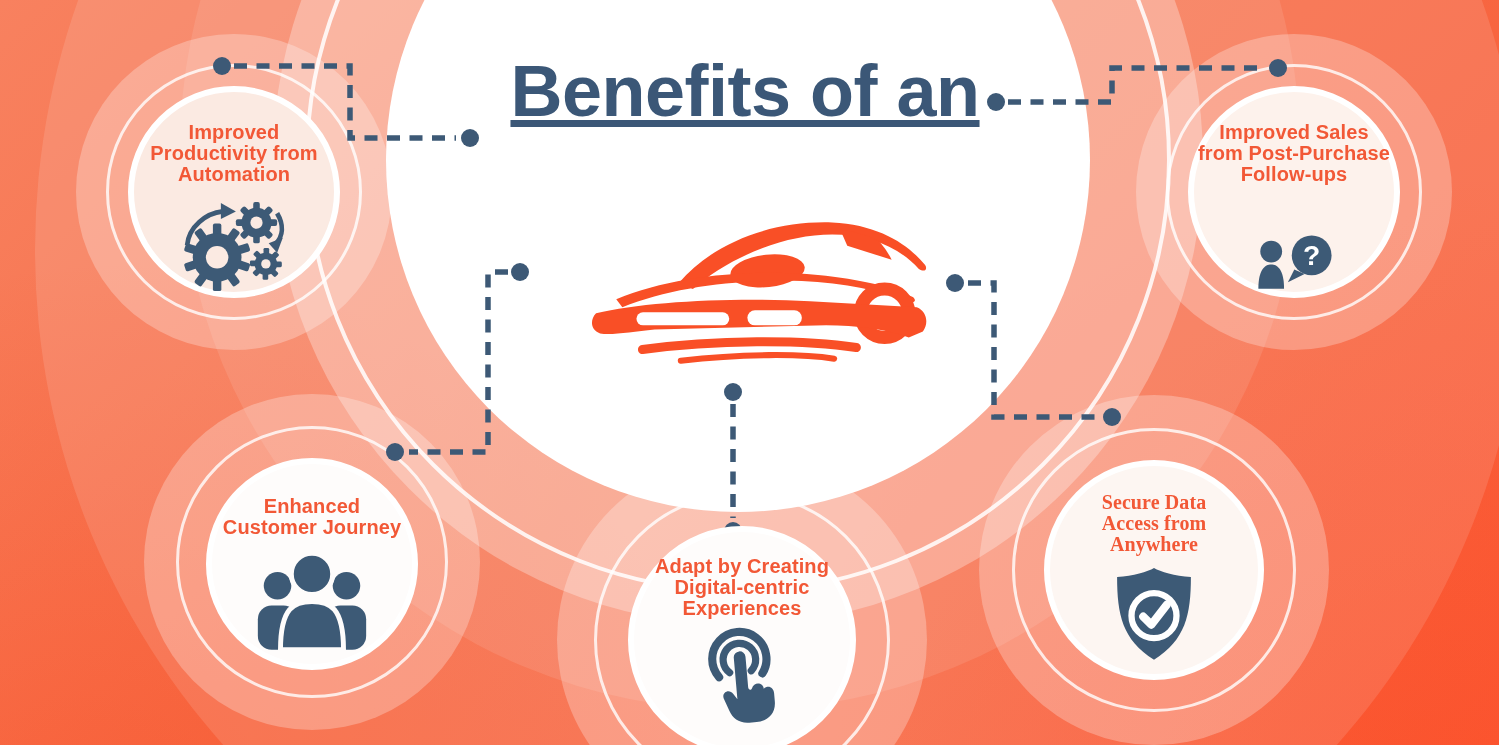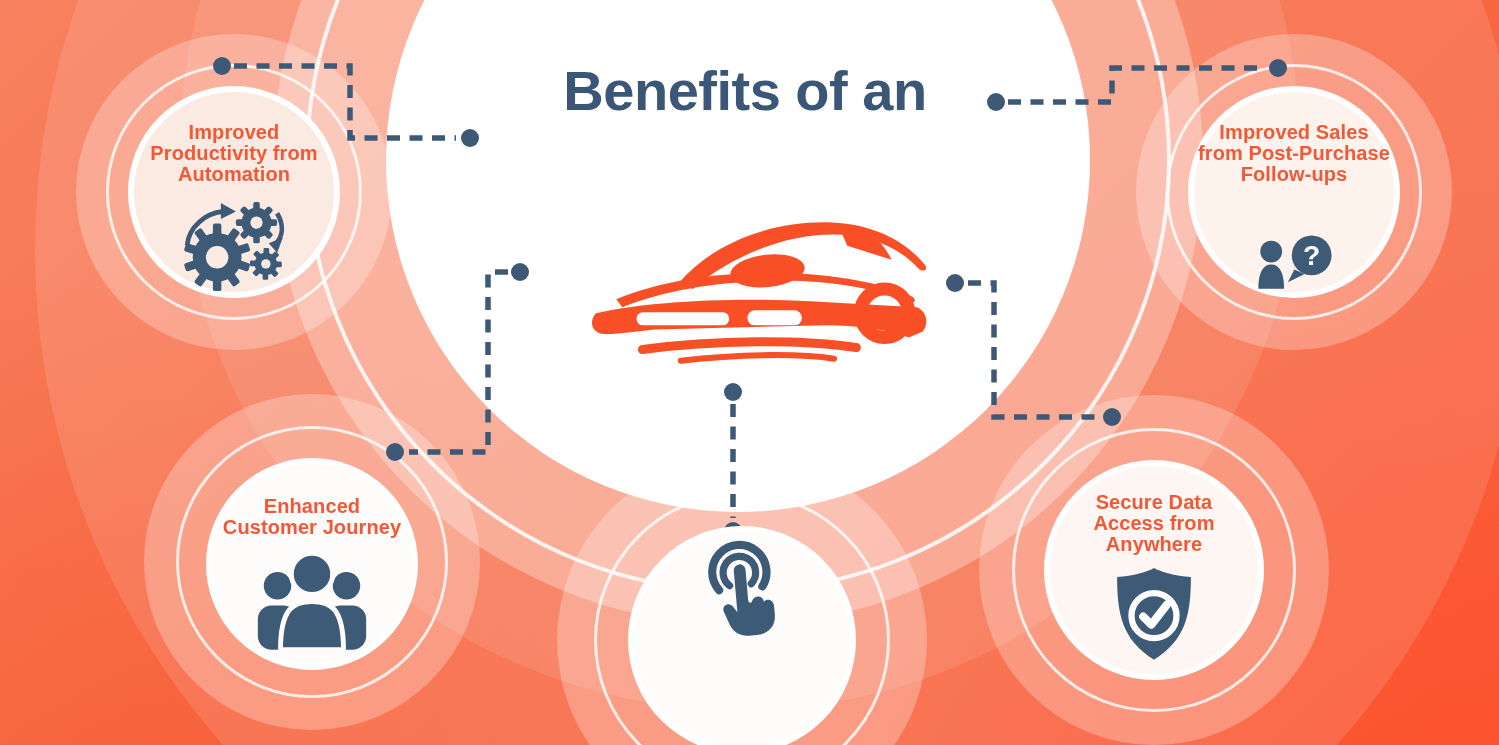--- a/index.html
+++ b/index.html
@@ -24,32 +24,32 @@
   .halo-tr{left:1136px;top:34px;width:316px;height:316px;}
   .ring-tr{left:1166px;top:64px;width:256px;height:256px;}
   .halo-bl{left:144px;top:394px;width:336px;height:336px;}
   .ring-bl{left:176px;top:426px;width:272px;height:272px;}
   .halo-bc{left:557px;top:455px;width:370px;height:370px;}
   .ring-bc{left:594px;top:492px;width:296px;height:296px;}
   .halo-br{left:979px;top:395px;width:350px;height:350px;}
   .ring-br{left:1012px;top:428px;width:284px;height:284px;}
 
   .title{position:absolute;left:395px;top:58px;width:700px;text-align:center;z-index:4;
-         color:#3b5777;font-weight:bold;font-size:56px;line-height:66px;letter-spacing:-0.5px;}
+         color:#3b5777;font-weight:bold;font-size:72px;line-height:66px;letter-spacing:-0.5px;text-decoration:underline;}
   .car{position:absolute;left:586px;top:198px;width:348px;height:170px;z-index:4;}
 
   .connectors{position:absolute;left:0;top:0;z-index:5;pointer-events:none;}
 
   .benefit{position:absolute;border-radius:50%;border:6px solid #ffffff;box-sizing:border-box;
            display:flex;flex-direction:column;align-items:center;z-index:6;}
   .b-tl{left:128px;top:86px;width:212px;height:212px;background:#fbeae2;}
   .b-tr{left:1188px;top:86px;width:212px;height:212px;background:#fdf2ec;gap:36px;}
   .b-bl{left:206px;top:458px;width:212px;height:212px;background:#fefcfb;}
   .b-bc{left:628px;top:526px;width:228px;height:228px;background:#fefcfb;}
-  .b-br{left:1044px;top:460px;width:220px;height:220px;background:#fdf6f2;}
+  .b-br{left:1044px;top:460px;width:220px;height:220px;background:#fdf6f2;font-family:Liberation Serif, serif;}
   .benefit-label{white-space:pre-line;text-align:center;color:#f25836;font-weight:bold;
                  font-size:20px;line-height:21px;letter-spacing:0.1px;}
   .b-tl .benefit-label{margin-top:30px;}
   .b-tr .benefit-label{margin-top:30px;}
   .b-bl .benefit-label{margin-top:32px;}
   .b-bc .benefit-label{margin-top:24px;}
   .b-br .benefit-label{margin-top:26px;}
   .benefit svg{display:block;}
 </style>
 </head>
@@ -205,20 +205,23 @@
         <rect x="10" y="60" width="40" height="45" rx="14"></rect>
         <circle cx="100" cy="40" r="14"></circle>
         <rect x="80" y="60" width="40" height="45" rx="14"></rect>
         <circle cx="65" cy="28" r="21" stroke="#fefcfb" stroke-width="5"></circle>
         <path d="M33 105 C33 62 47 56 65 56 C83 56 97 62 97 105 Z" stroke="#fefcfb" stroke-width="5"></path>
       </g>
     </svg>
   </div>
 
   <div class="benefit b-bc">
+    <div class="benefit-label">Adapt by Creating
+Digital-centric
+Experiences</div>
     <svg width="104" height="104" viewBox="0 0 115 115" style="margin-top:2px;">
       <g transform="rotate(-5 57 70)">
         <path d="M33 60 A30 30 0 1 1 81 60" fill="none" stroke="#3d5a76" stroke-width="9" stroke-linecap="round"></path>
         <path d="M45 56 A18 18 0 1 1 69 56" fill="none" stroke="#3d5a76" stroke-width="8" stroke-linecap="round"></path>
         <path d="M51 84 V40 A6.5 6.5 0 0 1 64 40 V74 C64 77 67 77.5 68 75.5 C71 68 81 70 81 77 C86 73 92 76 92 83 V92 C92 106 82 113 70 113 H62 C51 113 44 107 41 98 L36 84 C34 77 43 73 47 80 L51 86 Z" fill="#3d5a76"></path>
       </g>
     </svg>
   </div>
 
   <div class="benefit b-br">

